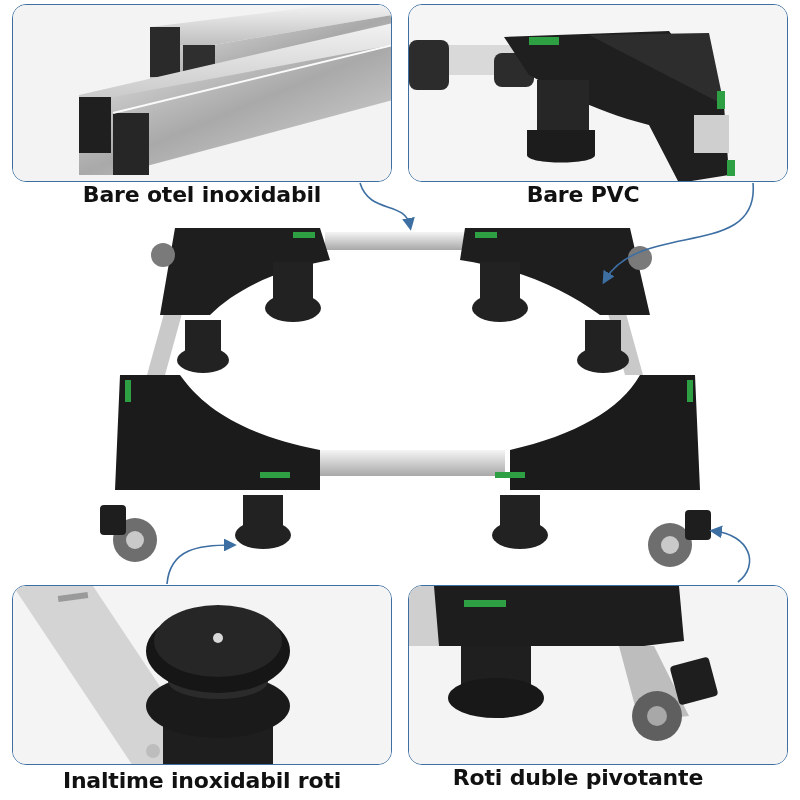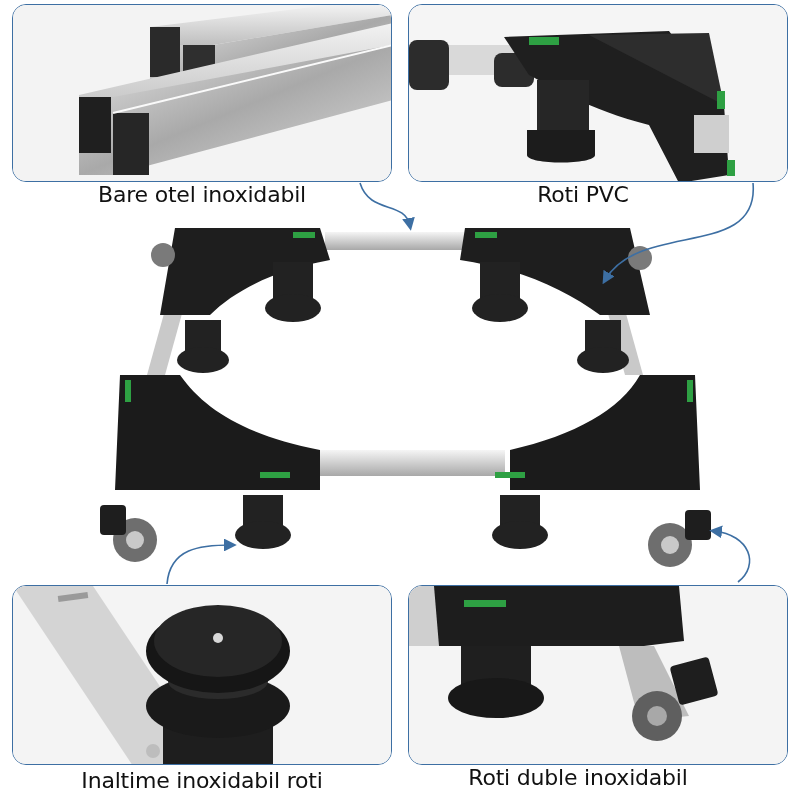--- a/index.html
+++ b/index.html
@@ -1,18 +1,18 @@
 <!DOCTYPE html>
 <html><head>
 <meta charset="utf-8">
 <style>
   html, body { margin: 0; padding: 0; }
   body { width: 800px; height: 800px; background: #ffffff; position: relative; overflow: hidden; font-family: "DejaVu Sans", "Liberation Sans", sans-serif; }
   .panel { position: absolute; border: 1.6px solid #3d6fa3; border-radius: 14px; overflow: hidden; background: #f4f4f4; box-sizing: border-box; }
-  .caption { position: absolute; font-weight: normal; color: #111; font-size: 22px; text-align: center; white-space: nowrap; letter-spacing: -0.2px; }
+  .caption { position: absolute; font-weight: bold; color: #111; font-size: 22px; text-align: center; white-space: nowrap; letter-spacing: -0.2px; }
   svg { display: block; }
   .arrows { position: absolute; left: 0; top: 0; pointer-events: none; }
   .center-photo { position: absolute; left: 95px; top: 210px; width: 620px; height: 380px; }
 </style>
 </head>
 <body>
 
 <div class="panel" style="left:12px;top:4px;width:380px;height:178px;">
   <svg width="380" height="178" viewBox="0 0 380 178">
     <defs>
@@ -51,21 +51,21 @@
     <path d="M95 32 L260 26 L315 100 L320 170 L270 178 L240 120 C180 105 140 80 120 70 Z" fill="#1f1f1f"></path>
     <polygon points="180,30 300,28 315,100" fill="#2d2d2d"></polygon>
     <rect x="120" y="32" width="30" height="8" fill="#2ea043"></rect>
     <rect x="308" y="86" width="8" height="18" fill="#2ea043"></rect>
     <rect x="318" y="155" width="8" height="16" fill="#2ea043"></rect>
     <rect x="128" y="75" width="52" height="50" fill="#262626"></rect>
     <path d="M118 125 h68 v25 c0 10 -68 10 -68 0 Z" fill="#1c1c1c"></path>
     <rect x="285" y="110" width="35" height="38" fill="#cfcfcf"></rect>
   </svg>
 </div>
-<div class="caption" style="left:408px;top:182px;width:350px;">Roti PVC</div>
+<div class="caption" style="left:408px;top:182px;width:350px;">Bare PVC</div>
 
 <div class="center-photo">
   <svg width="620" height="380" viewBox="0 0 620 380">
     <defs>
       <linearGradient id="bar" x1="0" y1="0" x2="0" y2="1">
         <stop offset="0" stop-color="#f5f5f5"></stop>
           <stop offset="1" stop-color="#a8a8a8"></stop>
       </linearGradient>
     </defs>
 
@@ -140,21 +140,21 @@
     <path d="M25 0 L270 0 L275 55 L235 60 L30 60 Z" fill="#1d1d1d"></path>
     <rect x="55" y="14" width="42" height="7" fill="#2ea043"></rect>
     <rect x="52" y="60" width="70" height="55" fill="#1f1f1f"></rect>
     <ellipse cx="87" cy="112" rx="48" ry="20" fill="#181818"></ellipse>
     <polygon points="210,60 245,60 280,130 230,135" fill="#bdbdbd"></polygon>
     <circle cx="248" cy="130" r="25" fill="#5f5f5f"></circle>
     <circle cx="248" cy="130" r="10" fill="#a8a8a8"></circle>
     <rect x="265" y="75" width="40" height="40" rx="4" fill="#1e1e1e" transform="rotate(-15 285 95)"></rect>
   </svg>
 </div>
-<div class="caption" style="left:408px;top:765px;width:340px;">Roti duble inoxidabil</div>
+<div class="caption" style="left:408px;top:765px;width:340px;">Roti duble pivotante</div>
 
 <svg class="arrows" width="800" height="800" viewBox="0 0 800 800">
   <defs>
     <marker id="ah" markerWidth="8" markerHeight="8" refX="5" refY="4" orient="auto">
       <path d="M0 0 L8 4 L0 8 Z" fill="#3d6fa3"></path>
     </marker>
   </defs>
   <path d="M360 183 C370 215 405 200 410 226" fill="none" stroke="#3d6fa3" stroke-width="1.6" marker-end="url(#ah)"></path>
   <path d="M753 183 C760 260 640 220 605 280" fill="none" stroke="#3d6fa3" stroke-width="1.6" marker-end="url(#ah)"></path>
   <path d="M167 584 C170 548 200 545 232 545" fill="none" stroke="#3d6fa3" stroke-width="1.6" marker-end="url(#ah)"></path>

